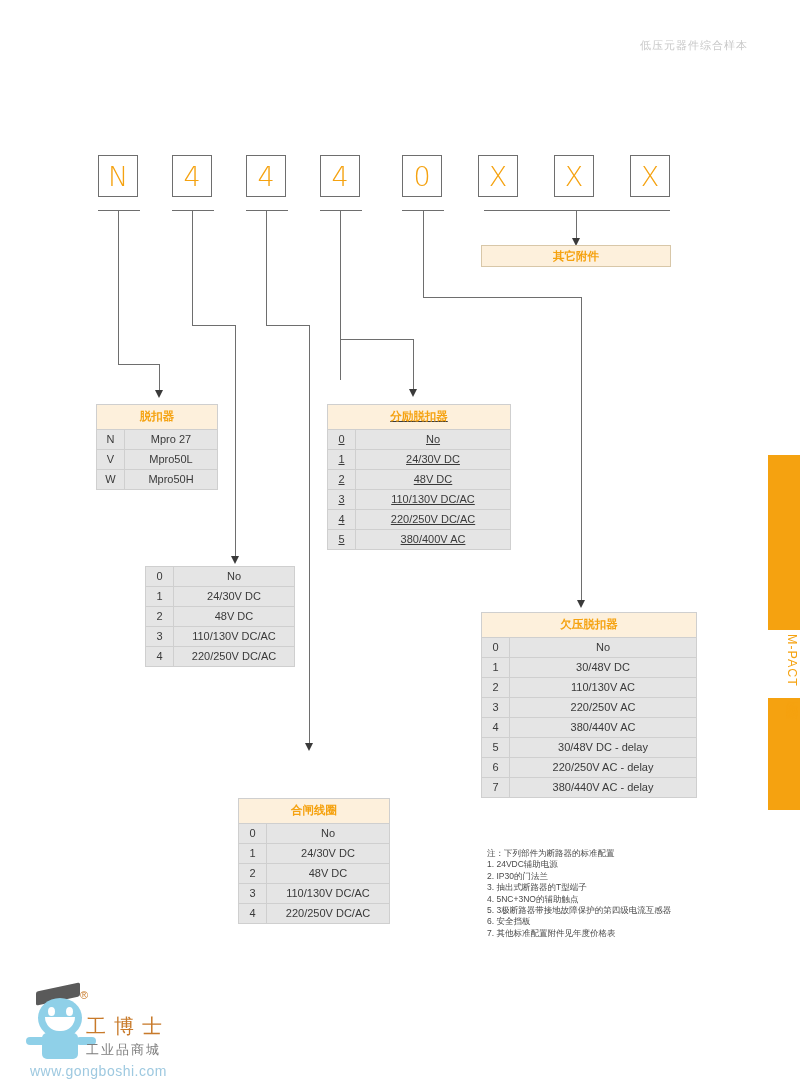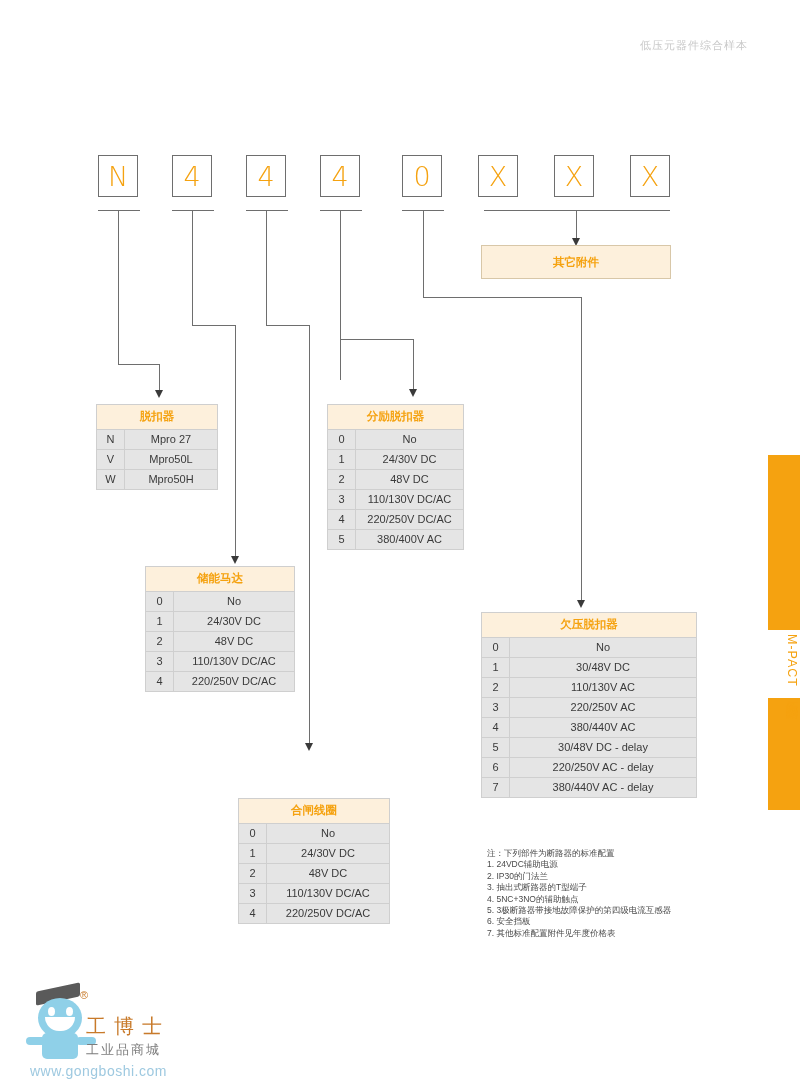--- a/index.html
+++ b/index.html
@@ -166,21 +166,21 @@
 
 <div class="hline" style="left:98px;  top:210px; width:42px;"></div>
 <div class="hline" style="left:172px; top:210px; width:42px;"></div>
 <div class="hline" style="left:246px; top:210px; width:42px;"></div>
 <div class="hline" style="left:320px; top:210px; width:42px;"></div>
 <div class="hline" style="left:402px; top:210px; width:42px;"></div>
 <div class="hline" style="left:484px; top:210px; width:186px;"></div>
 
 <div class="vline" style="left:576px; top:210px; height:30px;"></div>
 <div class="arrow-down" style="left:572px; top:238px;"></div>
-<div class="acc-box" style="left:481px; top:245px; width:190px; height:34px;">其它附件</div>
+<div class="acc-box" style="left:481px; top:245px; width:190px; height:22px;">其它附件</div>
 
 <div class="vline" style="left:118px; top:210px; height:155px;"></div>
 <div class="hline" style="left:118px; top:364px; width:42px;"></div>
 <div class="vline" style="left:159px; top:364px; height:28px;"></div>
 <div class="arrow-down" style="left:155px; top:390px;"></div>
 
 <div class="vline" style="left:192px; top:210px; height:116px;"></div>
 <div class="hline" style="left:192px; top:325px; width:44px;"></div>
 <div class="vline" style="left:235px; top:325px; height:233px;"></div>
 <div class="arrow-down" style="left:231px; top:556px;"></div>
@@ -213,21 +213,21 @@
     <td class="key">V</td>
     <td>Mpro50L</td>
       </tr>
   <tr>
     <td class="key">W</td>
     <td>Mpro50H</td>
       </tr>
 </tbody>
   </table>
 
-<table class="opt-table" style="left:327px; top:404px; width:137px;">
+<table class="opt-table" style="left:327px; top:404px; width:184px;text-decoration:underline;">
   <tbody>
       <tr>
         <td class="thead-cell" colspan="2">分励脱扣器</td>
       </tr>
   <tr>
     <td class="key">0</td>
     <td>No</td>
       </tr>
   <tr>
     <td class="key">1</td>
@@ -247,23 +247,20 @@
       </tr>
   <tr>
     <td class="key">5</td>
     <td>380/400V AC</td>
       </tr>
 </tbody>
   </table>
 
 <table class="opt-table" style="left:145px; top:566px; width:150px;">
   <tbody>
-      <tr>
-        <td class="thead-cell" colspan="2">储能马达</td>
-      </tr>
   <tr>
     <td class="key">0</td>
     <td>No</td>
       </tr>
   <tr>
     <td class="key">1</td>
     <td>24/30V DC</td>
       </tr>
   <tr>
     <td class="key">2</td>

